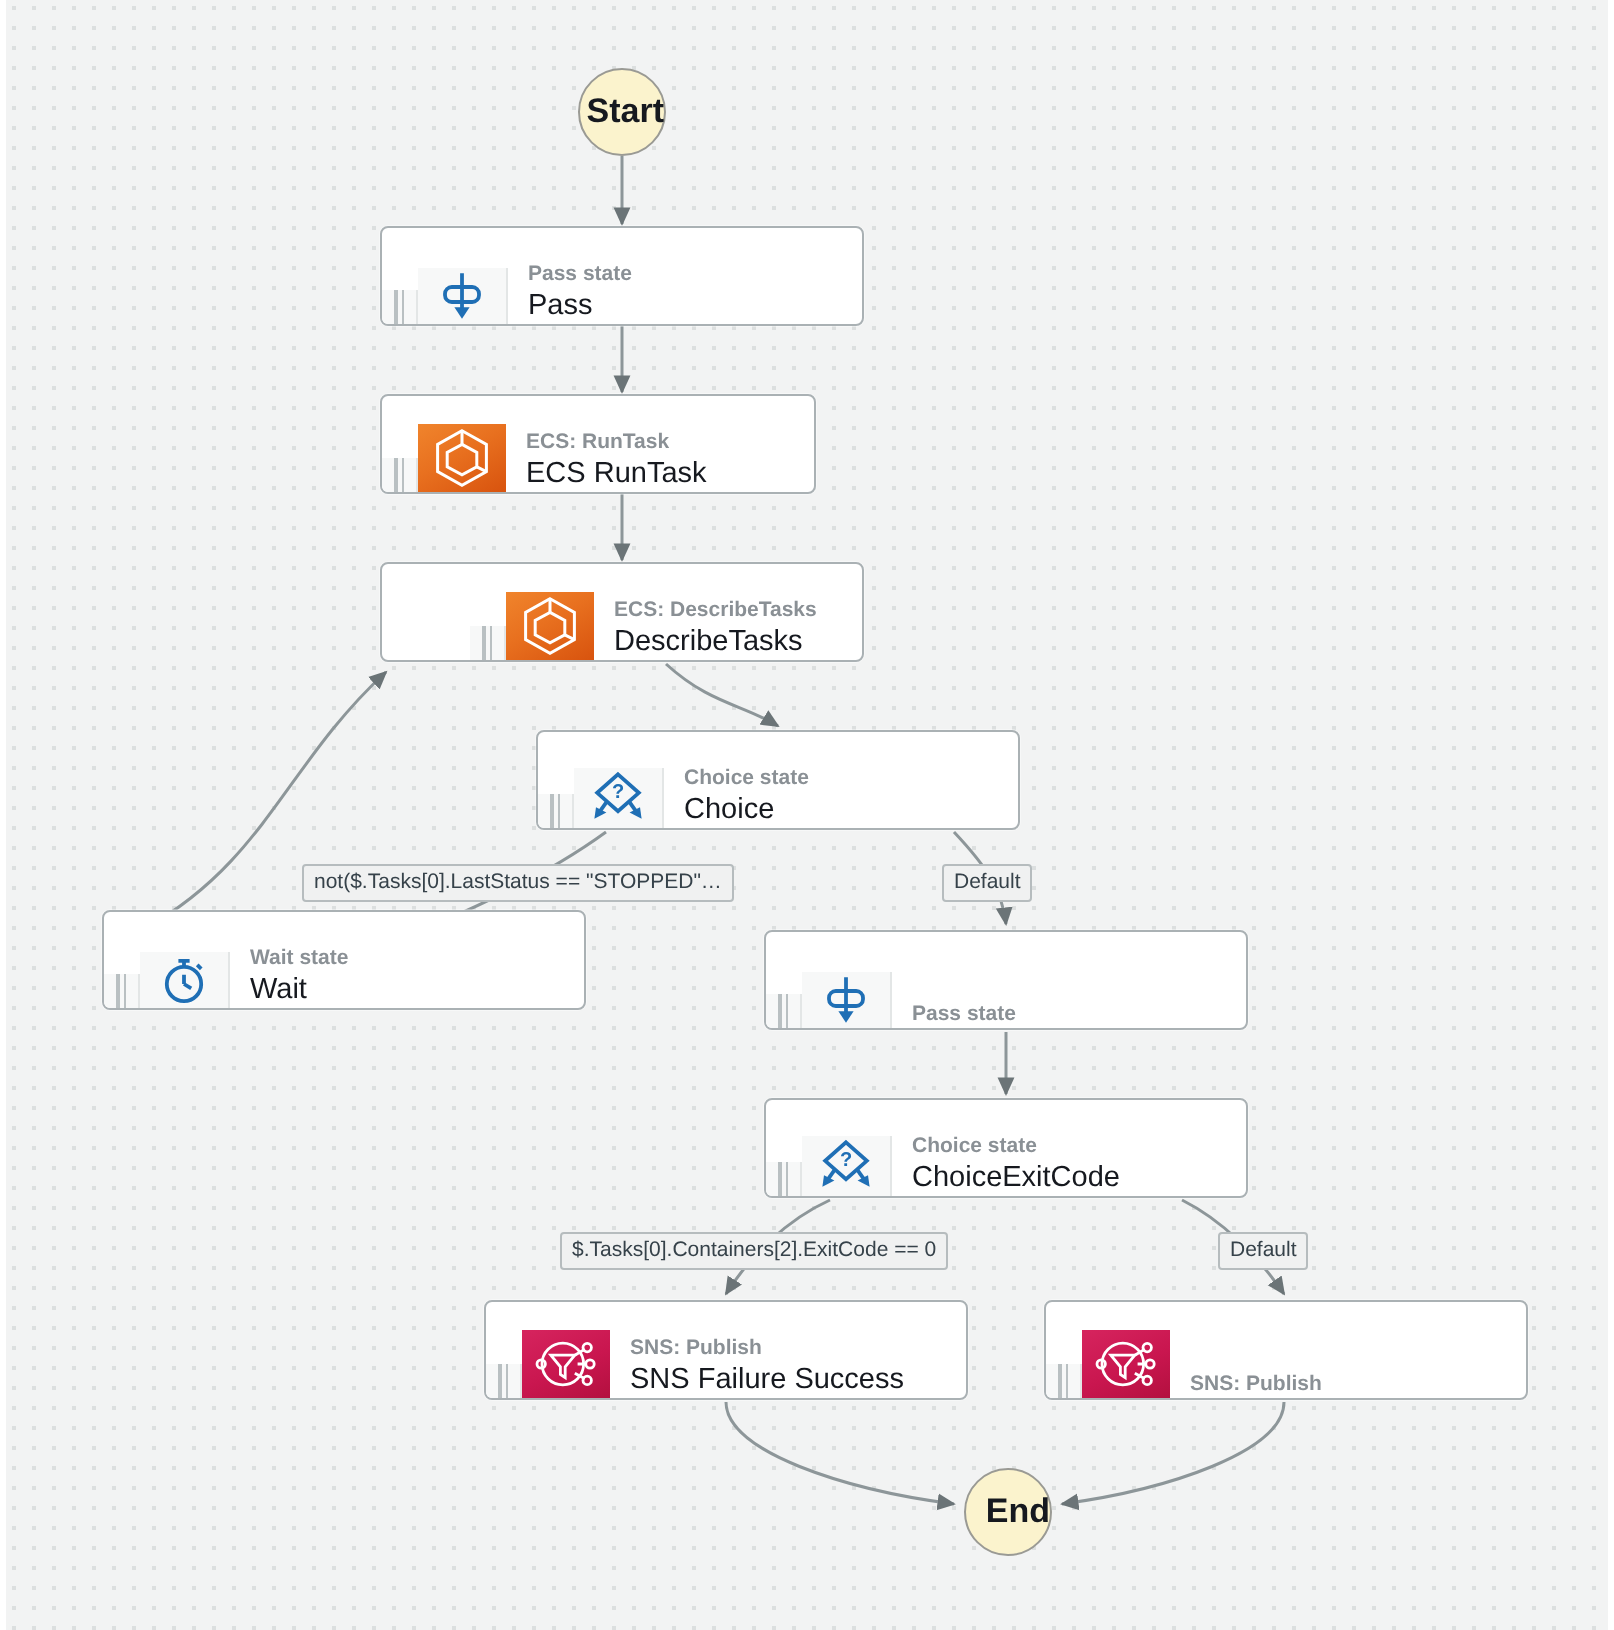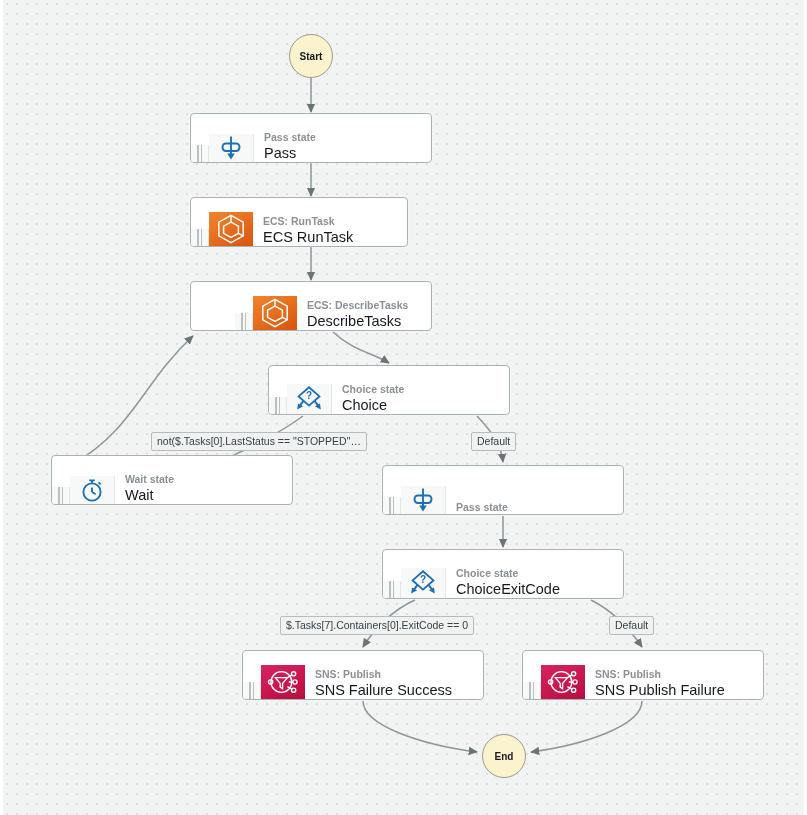--- a/index.html
+++ b/index.html
@@ -34,22 +34,22 @@
   
   .terminal {
     position: absolute;
     width: 44px;
     height: 44px;
     border-radius: 50%;
     background: #fbf3cd;
     border: 1.3px solid #9a9a94;
     display: flex;
     align-items: center;
-    justify-content: center;
-    font-size: 10px;
+    justify-content: flex-end;
+    font-size: 17px;
     font-weight: bold;
     color: #16191f;
     box-sizing: border-box;
   }
 
   
   .node {
     position: absolute;
     height: 50px;
     background: #ffffff;
@@ -363,25 +363,24 @@
               <path d="M21.4 21.6 L26.4 24.4"></path>
               <circle cx="27.6" cy="8.8" r="2.1"></circle>
               <circle cx="29.0" cy="17" r="2.1"></circle>
               <circle cx="27.6" cy="25.2" r="2.1"></circle>
               <circle cx="4.6" cy="17" r="2.1"></circle>
             </g>
           </svg>
         </div>
         <div class="labels">
           <div class="sub">SNS: Publish</div>
-          <div class="title">SNS Publish Failure</div>
         </div>
       </div>
     </div>
 
   <div id="label-host">
       <div class="edge-label" style="left: 148px; top: 432px;">not($.Tasks[0].LastStatus == "STOPPED"…</div>
       <div class="edge-label" style="left: 468px; top: 432px;">Default</div>
-      <div class="edge-label" style="left: 277px; top: 616px;">$.Tasks[7].Containers[0].ExitCode == 0</div>
+      <div class="edge-label" style="left: 277px; top: 616px;">$.Tasks[0].Containers[2].ExitCode == 0</div>
       <div class="edge-label" style="left: 606px; top: 616px;">Default</div>
     </div>
 
 </div>
 
 </body></html>

